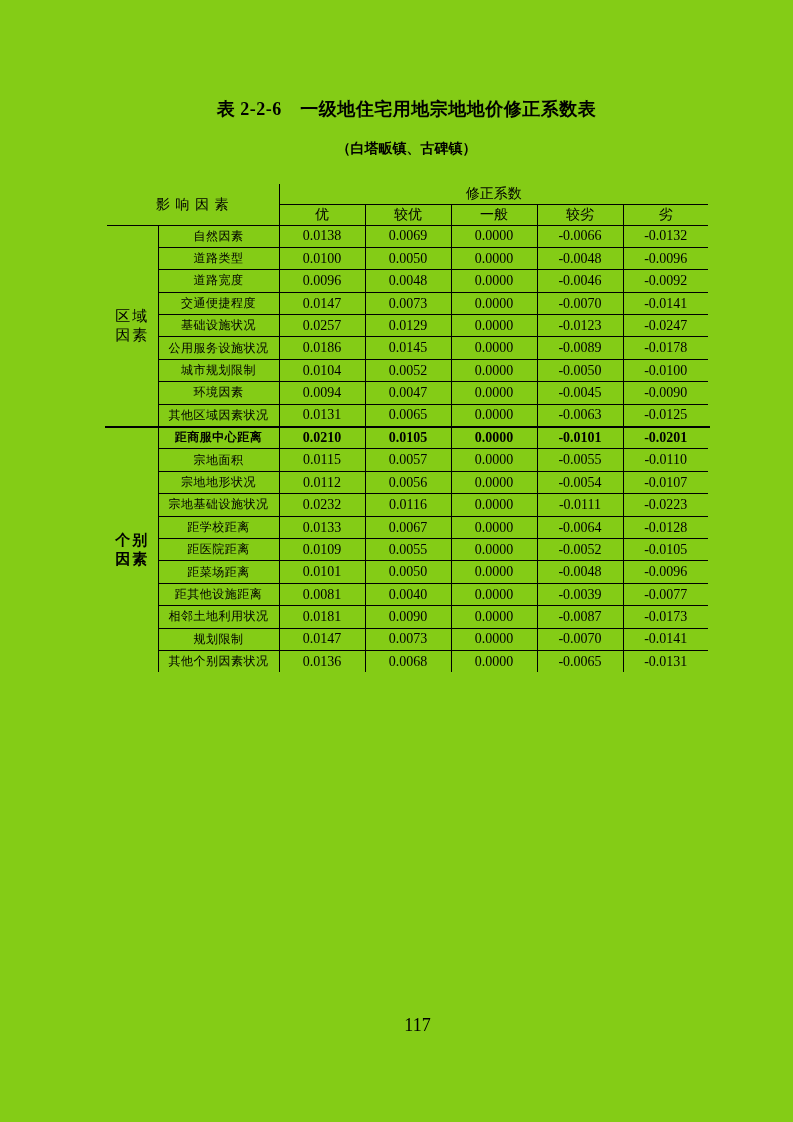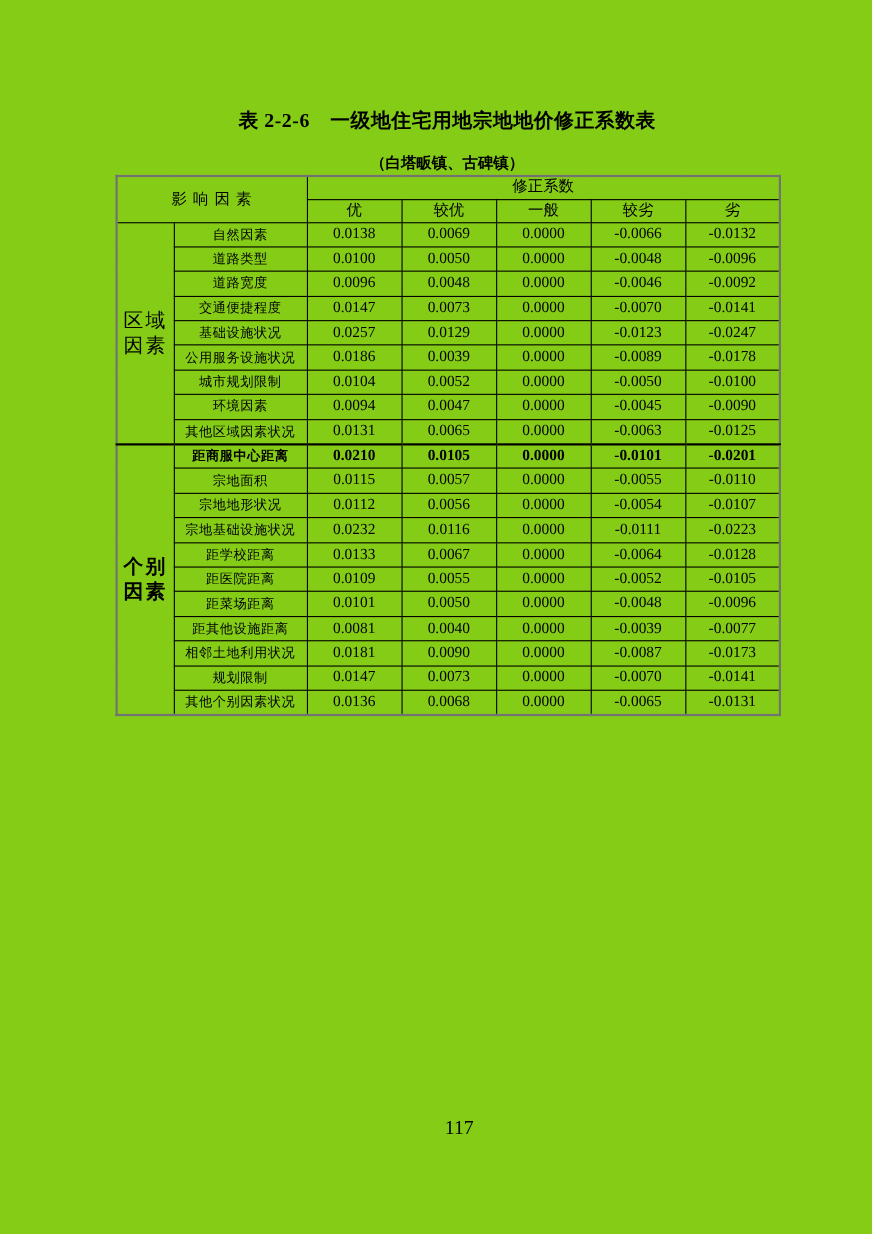--- a/index.html
+++ b/index.html
@@ -26,42 +26,42 @@
   }
   .doc-subtitle {
     position: absolute;
     top: 140px; left: 95px; width: 623px;
     text-align: center;
     font-size: 14px;
     font-weight: 700;
   }
   table.coef-table {
     position: absolute;
-    top: 159px; left: 105px;
+    top: 182px; left: 105px;
     width: 603px;
     border-collapse: collapse;
     table-layout: fixed;
-    border: 2px solid #737373;
+    border: 2px solid #84cc16;
   }
   .coef-table th, .coef-table td {
     border: 1px solid #000;
     text-align: center;
     vertical-align: middle;
     font-weight: 400;
     padding: 0 2px;
     line-height: 1.25;
     overflow: hidden;
   }
   .coef-table thead th { font-size: 14px; }
   .coef-table thead tr.head-row-1 { height: 21px; }
   .coef-table thead tr.head-row-2 { height: 21px; }
   .coef-table tbody tr { height: 22.4px; }
   .factor-head { letter-spacing: 1px; }
   .group-cell {
-    font-size: 18px;
+    font-size: 15px;
     letter-spacing: 2px;
     line-height: 1.55;
     margin-left: 12px;
   }
   .factor-cell {
     font-size: 12px;
     letter-spacing: 0.5px;
   }
   .value-cell { font-size: 14px; }
   tr.group-sep td { border-top: 2px solid #000; font-weight: bold; }
@@ -145,21 +145,21 @@
           <td class="factor-cell">基础设施状况</td>
           <td class="value-cell">0.0257</td>
           <td class="value-cell">0.0129</td>
           <td class="value-cell">0.0000</td>
           <td class="value-cell">-0.0123</td>
           <td class="value-cell">-0.0247</td>
         </tr>
         <tr>
           <td class="factor-cell">公用服务设施状况</td>
           <td class="value-cell">0.0186</td>
-          <td class="value-cell">0.0039</td>
+          <td class="value-cell">0.0145</td>
           <td class="value-cell">0.0000</td>
           <td class="value-cell">-0.0089</td>
           <td class="value-cell">-0.0178</td>
         </tr>
         <tr>
           <td class="factor-cell">城市规划限制</td>
           <td class="value-cell">0.0104</td>
           <td class="value-cell">0.0052</td>
           <td class="value-cell">0.0000</td>
           <td class="value-cell">-0.0050</td>

